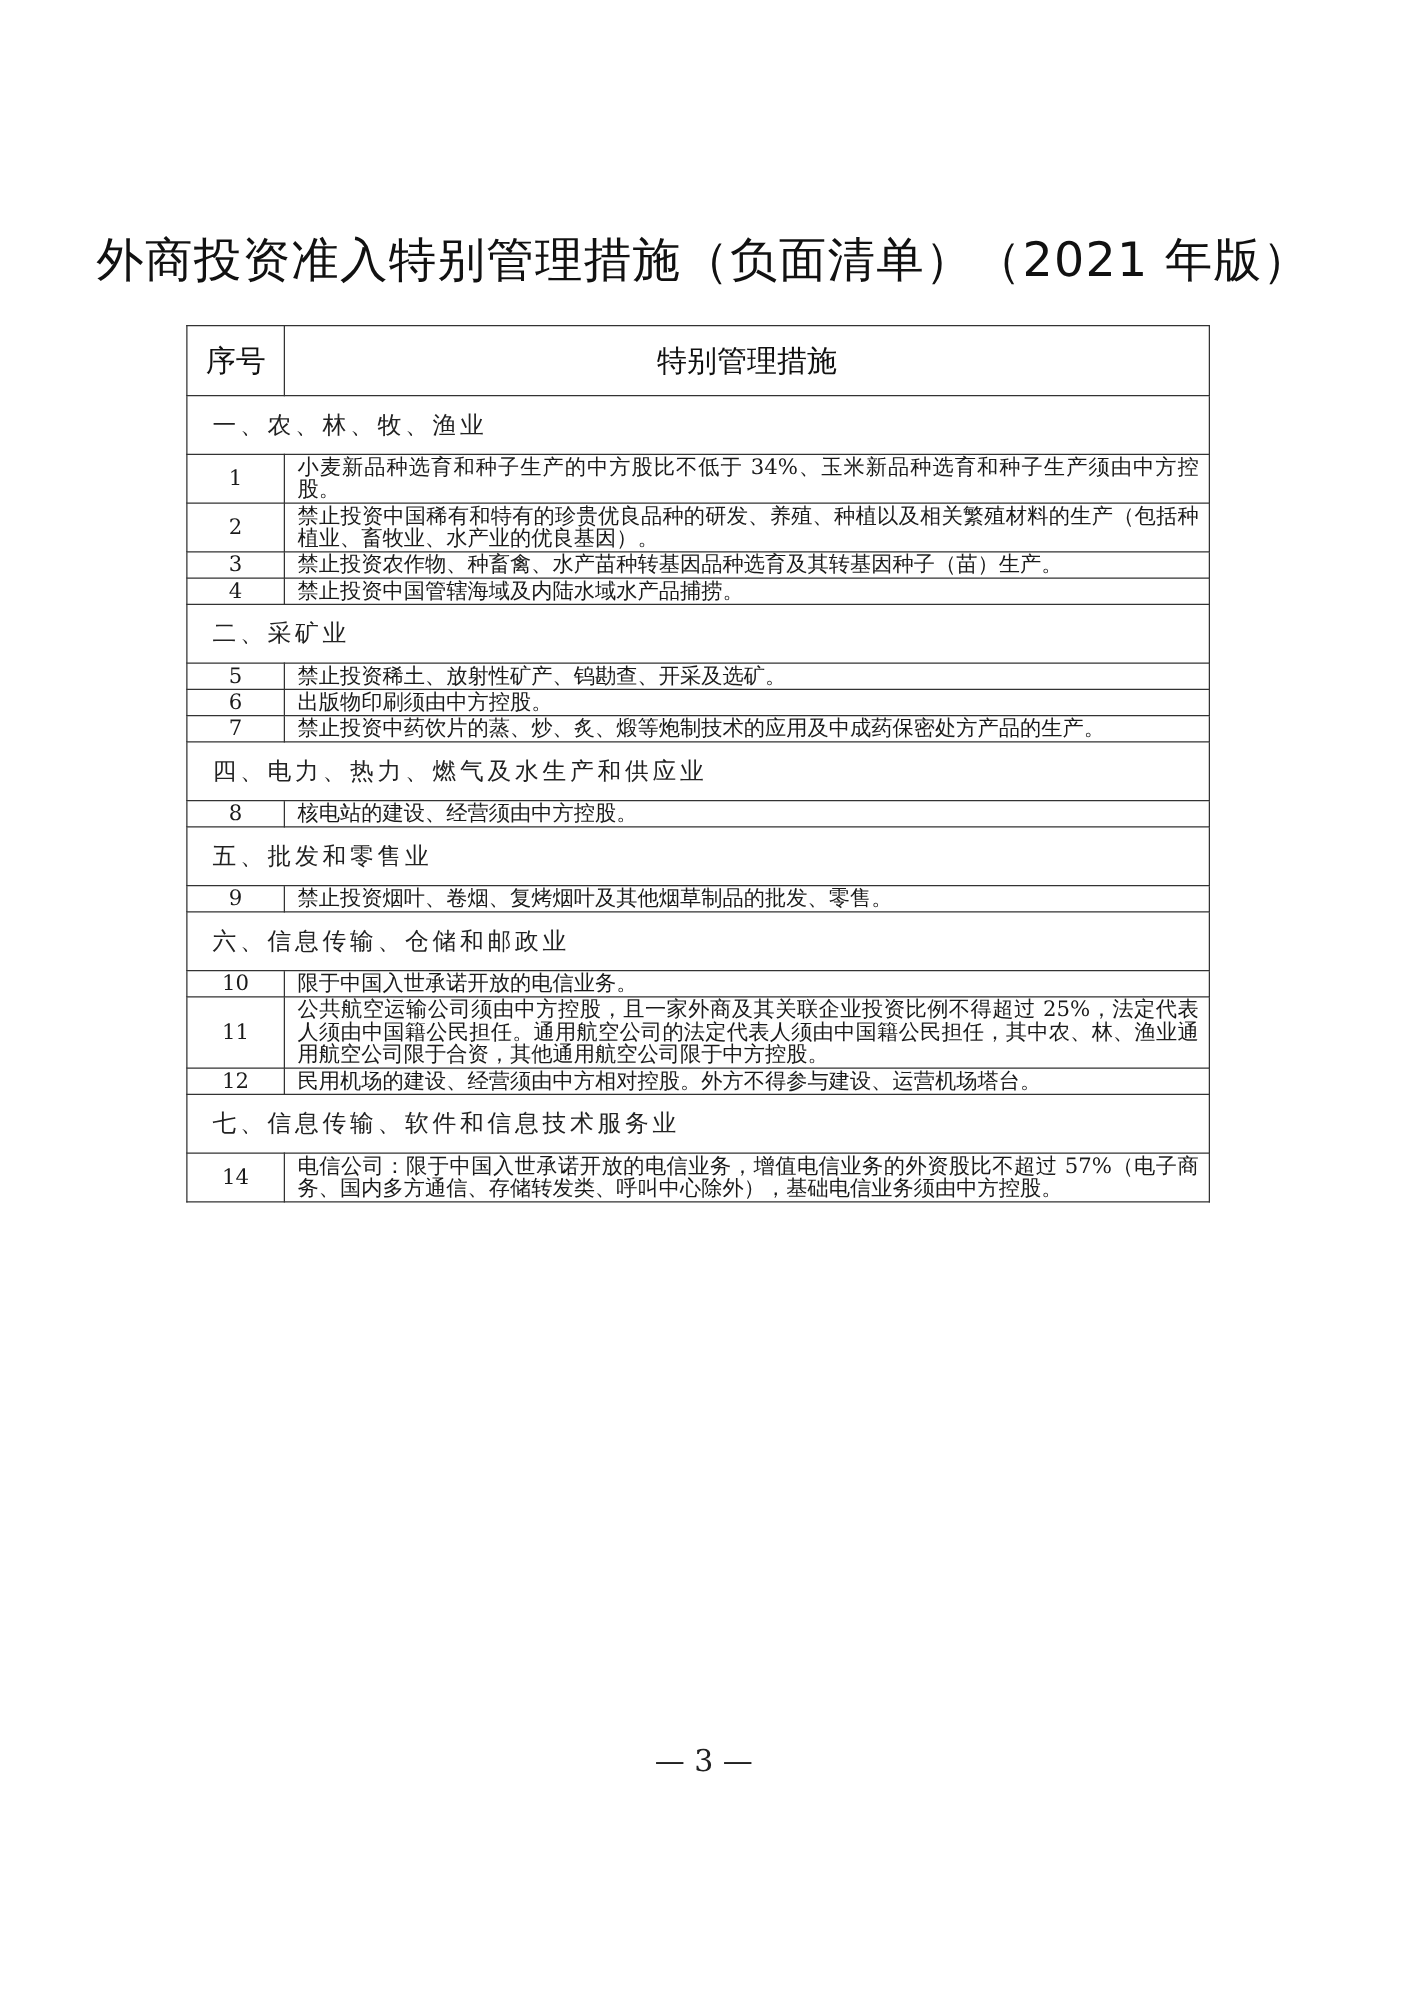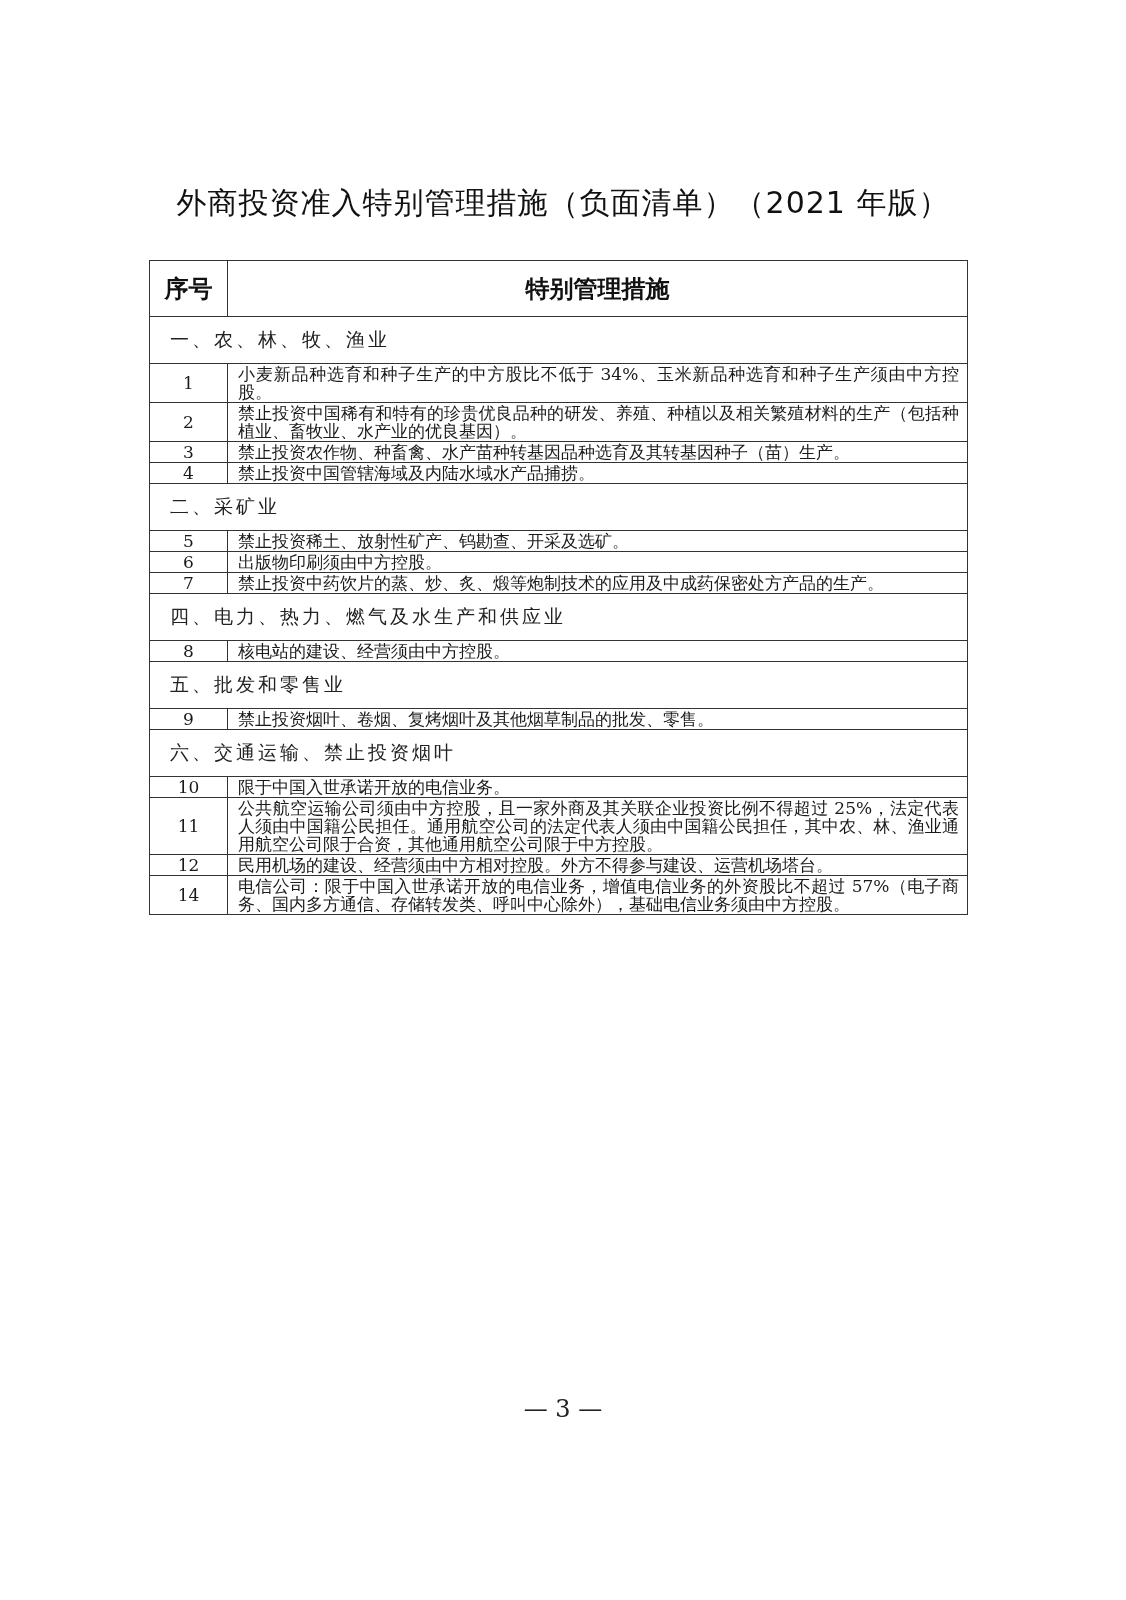--- a/index.html
+++ b/index.html
@@ -1,27 +1,27 @@
 <!DOCTYPE html>
 <html><head>
 <meta charset="utf-8">
 <style>
   html, body { margin: 0; padding: 0; background: #ffffff; }
   body { width: 1126px; height: 1600px; position: relative; overflow: hidden;
          font-family: "DejaVu Serif", "Liberation Serif", serif; color: #1a1a1a; }
   .title { position: absolute; top: 183px; left: 0; width: 1126px; text-align: center;
-           font-family: "DejaVu Sans", "Liberation Sans", sans-serif; font-size: 30px;
+           font-family: "DejaVu Sans", "Liberation Sans", sans-serif; font-size: 38px;
            letter-spacing: 1px; color: #111; }
   table.list { position: absolute; left: 149px; top: 260px; width: 818px;
                border-collapse: collapse; table-layout: fixed; }
   table.list td, table.list th { border: 1.5px solid #333; padding: 0; }
   col.c-num { width: 78px; }
   col.c-text { width: 740px; }
   th { height: 55px; font-family: "DejaVu Sans", "Liberation Sans", sans-serif;
-       font-weight: bold; font-size: 24px; color: #111; }
+       font-weight: normal; font-size: 24px; color: #111; }
   td.sec { height: 46px; font-size: 19px; padding-left: 20px !important;
            letter-spacing: 3px; color: #222; margin-top: 28px; }
   td.num { text-align: center; font-size: 17px; vertical-align: middle; }
   td.txt { font-size: 17px; line-height: 18px; padding: 1px 8px 1px 10px !important;
            text-align: justify; }
   .pagenum { position: absolute; top: 1395px; left: 0; width: 1126px; text-align: center;
              font-size: 24px; color: #222; }
 </style>
 </head>
 <body>
@@ -82,34 +82,37 @@
         <td class="txt">核电站的建设、经营须由中方控股。</td>
       </tr>
       <tr>
         <td colspan="2" class="sec">五、批发和零售业</td>
       </tr>
       <tr>
         <td class="num">9</td>
         <td class="txt">禁止投资烟叶、卷烟、复烤烟叶及其他烟草制品的批发、零售。</td>
       </tr>
       <tr>
-        <td colspan="2" class="sec">六、交通运输、禁止投资烟叶</td>
+        <td colspan="2" class="sec">六、信息传输、仓储和邮政业</td>
       </tr>
       <tr>
         <td class="num">10</td>
         <td class="txt">限于中国入世承诺开放的电信业务。</td>
       </tr>
       <tr>
         <td class="num">11</td>
         <td class="txt">公共航空运输公司须由中方控股，且一家外商及其关联企业投资比例不得超过 25%，法定代表人须由中国籍公民担任。通用航空公司的法定代表人须由中国籍公民担任，其中农、林、渔业通用航空公司限于合资，其他通用航空公司限于中方控股。</td>
       </tr>
       <tr>
         <td class="num">12</td>
         <td class="txt">民用机场的建设、经营须由中方相对控股。外方不得参与建设、运营机场塔台。</td>
       </tr>
       <tr>
+        <td colspan="2" class="sec">七、信息传输、软件和信息技术服务业</td>
+      </tr>
+      <tr>
         <td class="num">14</td>
         <td class="txt">电信公司：限于中国入世承诺开放的电信业务，增值电信业务的外资股比不超过 57%（电子商务、国内多方通信、存储转发类、呼叫中心除外），基础电信业务须由中方控股。</td>
       </tr>
     </tbody>
 </table>
 
 <div class="pagenum">— 3 —</div>
 
 </body></html>

